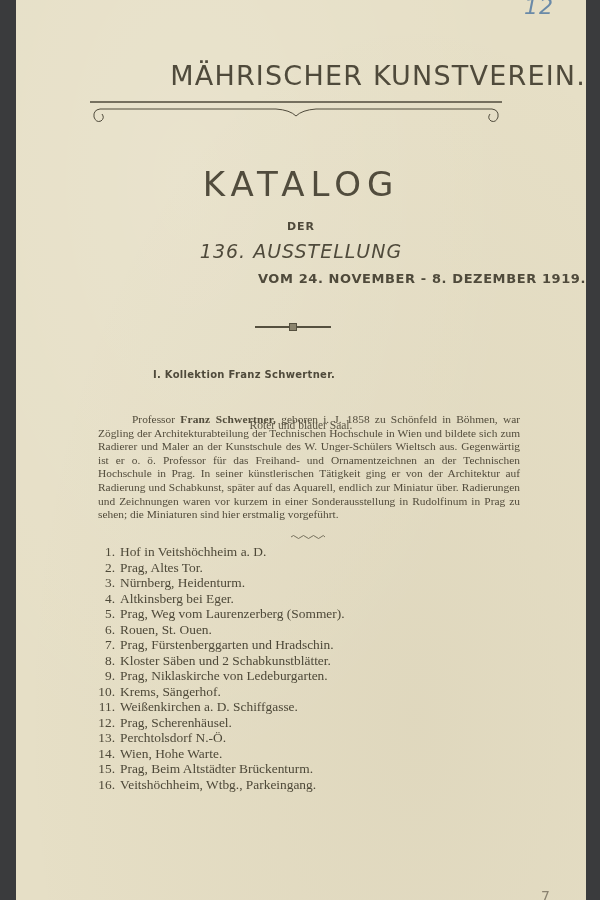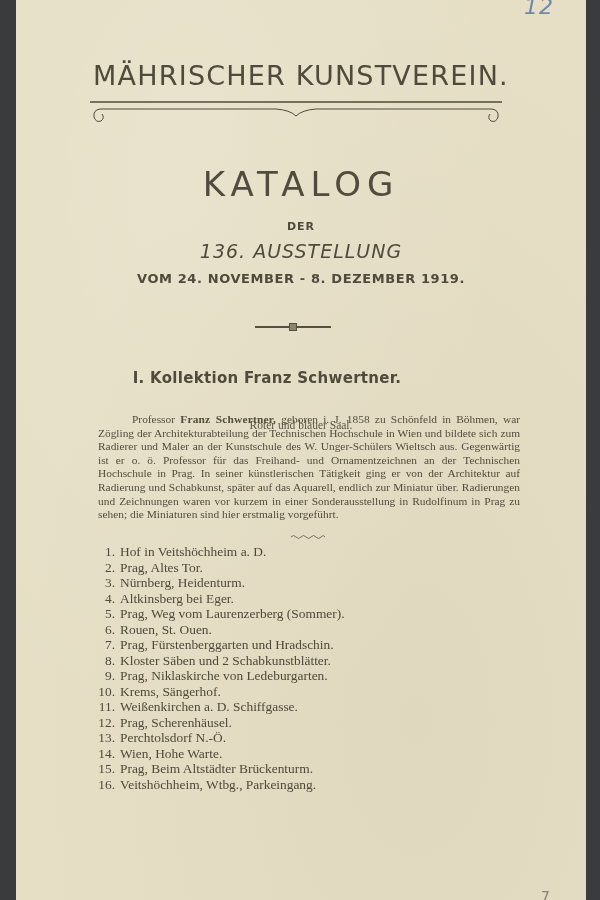--- a/index.html
+++ b/index.html
@@ -20,21 +20,21 @@
     .corner-note {
       position: absolute; right: 32px; top: -6px;
       font-family: "DejaVu Sans", sans-serif; font-size: 22px;
       color: #6a8aa8; font-style: italic; letter-spacing: 1px;
     }
     .corner-mark {
       position: absolute; right: 36px; bottom: -4px;
       font-family: "DejaVu Sans", sans-serif; font-size: 14px; color: #8a8270;
     }
     .society {
-      position: absolute; left: 0; width: 570px; top: 60px; text-align: center;
+      position: absolute; left: 0; width: 570px; top: 60px; text-align: right;
       font-family: "DejaVu Sans", sans-serif; font-size: 27px; letter-spacing: 1.2px;
       color: #4f4a3b; font-weight: normal;
     }
     .ornament-rule {
       position: absolute; left: 74px; top: 99px; width: 412px; height: 30px;
     }
     .katalog {
       position: absolute; left: 0; width: 570px; top: 164px; text-align: center;
       font-family: "DejaVu Sans", sans-serif; font-size: 34px; letter-spacing: 6px;
       color: #514c3d;
@@ -44,38 +44,38 @@
       font-family: "DejaVu Sans", sans-serif; font-size: 11px; font-weight: bold;
       letter-spacing: 1px; color: #4f4a3b;
     }
     .exhibition {
       position: absolute; left: 0; width: 570px; top: 240px; text-align: center;
       font-family: "DejaVu Sans", sans-serif; font-size: 19px; letter-spacing: 1px;
       color: #4f4a3b;
       font-style: italic;
     }
     .dates {
-      position: absolute; left: 0; width: 570px; top: 271px; text-align: center;
+      position: absolute; left: 0; width: 570px; top: 271px; text-align: right;
       font-family: "DejaVu Sans", sans-serif; font-size: 13px; font-weight: bold;
       letter-spacing: 0.6px; color: #4f4a3b;
     }
     .divider {
       position: absolute; left: 239px; top: 323px; width: 76px; height: 8px;
     }
     .divider .line { position: absolute; top: 3px; height: 2px; background: #55503f; width: 34px; }
     .divider .line.l { left: 0; }
     .divider .line.r { right: 0; }
     .divider .box {
       position: absolute; left: 34px; top: 0; width: 6px; height: 6px;
       border: 1px solid #55503f; background: #8b846d;
     }
     .section-title {
       position: absolute; left: 0; width: 456px; top: 369px; text-align: center;
-      font-family: "DejaVu Sans", sans-serif; font-size: 15px; font-weight: bold;
-      color: #4f4a3b; letter-spacing: 0.3px; padding-left: 23px;
+      font-family: "DejaVu Sans", sans-serif; font-size: 10px; font-weight: bold;
+      color: #4f4a3b; letter-spacing: 0.3px;
     }
     .room {
       position: absolute; left: 0; width: 570px; top: 394px; text-align: center;
       font-size: 11.5px; color: #5a5443; margin-top: 25px;
     }
     .bio {
       position: absolute; left: 82px; top: 413px; width: 422px;
       font-size: 11.4px; line-height: 13.6px; color: #514b3b;
       text-align: justify; text-indent: 34px;
     }

